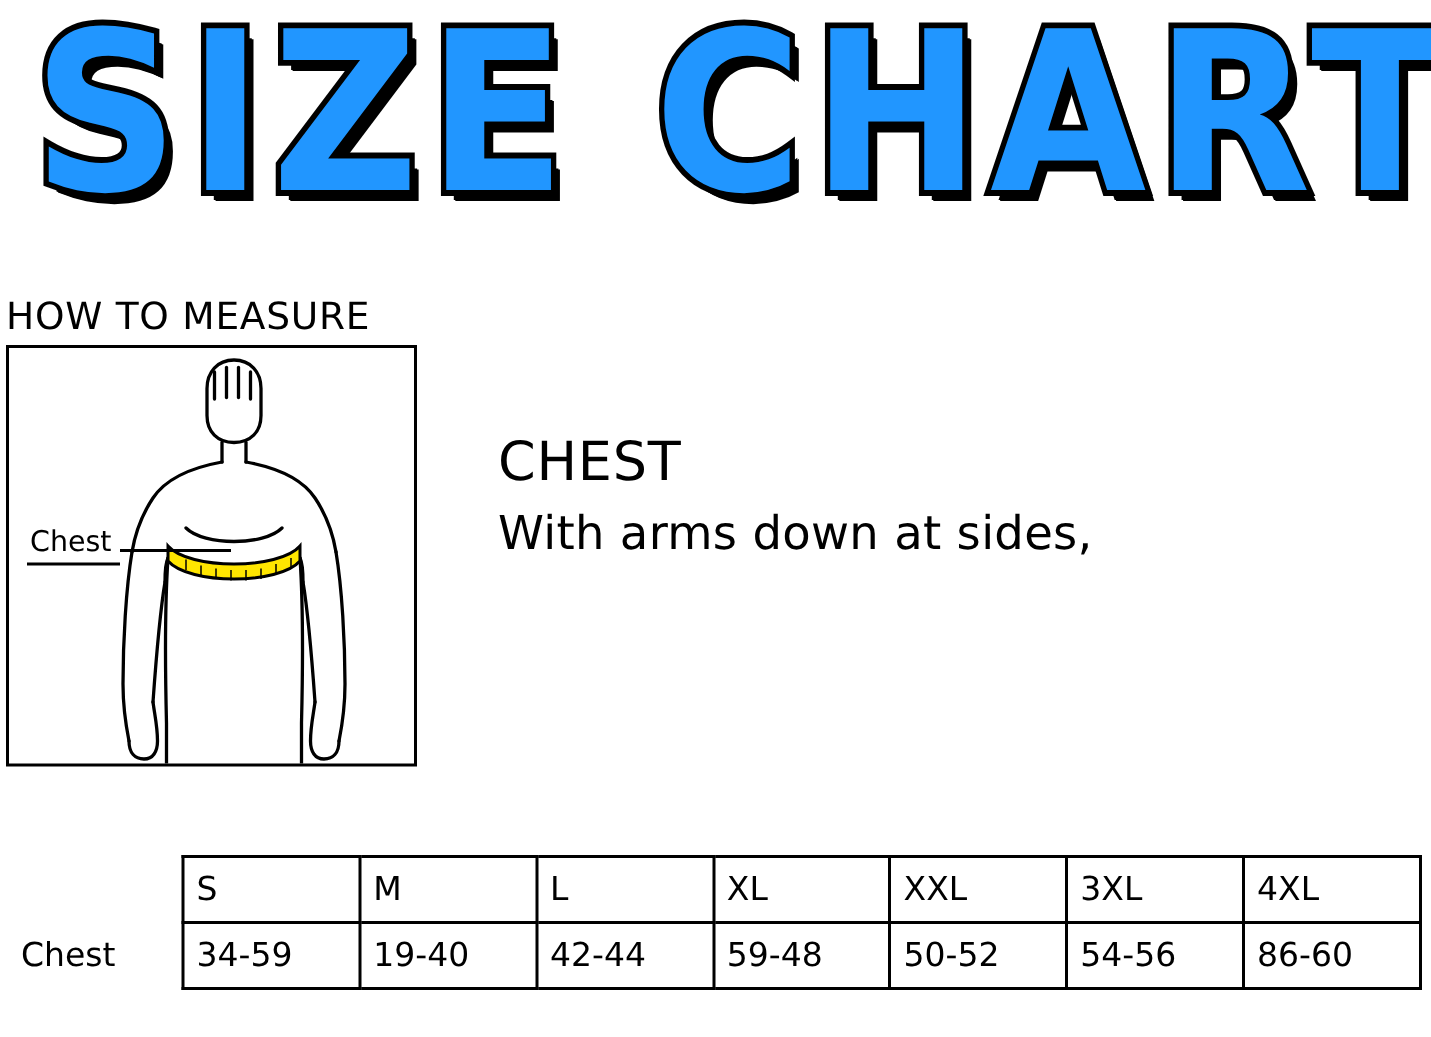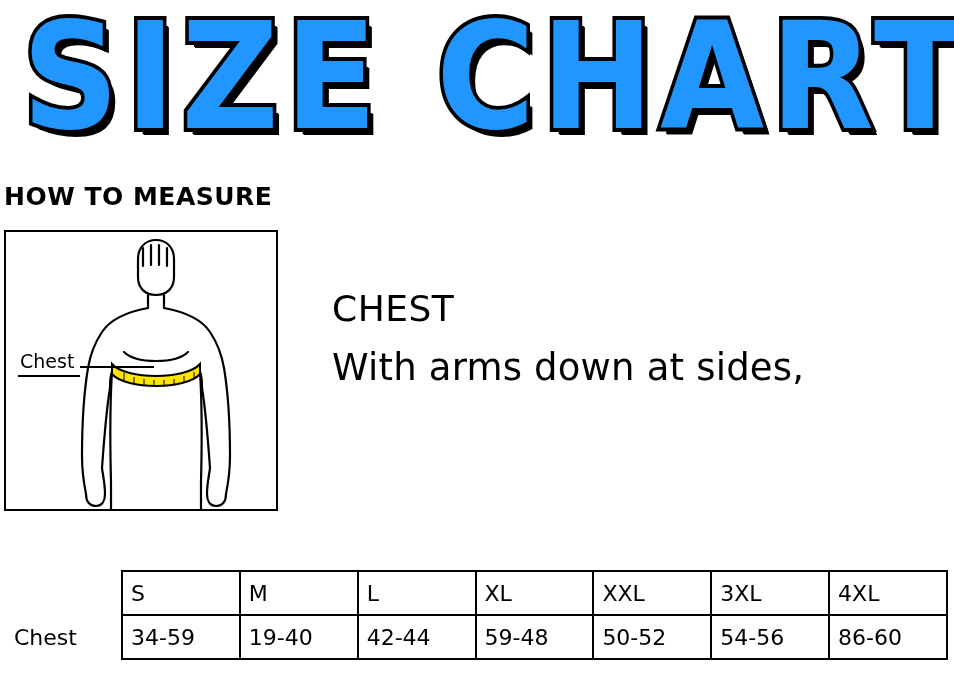--- a/index.html
+++ b/index.html
@@ -44,23 +44,23 @@
        6px 7px 0 #000000;
     white-space: nowrap;
     transform: scaleY(1.12) scaleX(1.02);
     transform-origin: center top;
   }
 
   
   .how-label {
     position: absolute;
     left: 4px;
-    top: 182px;
-    font-family: "DejaVu Sans", sans-serif;
-    font-weight: bold;
+    top: 196px;
+    font-family: "DejaVu Sans", sans-serif;
+    font-weight: normal;
     font-size: 25px;
     letter-spacing: 0.5px;
   }
 
   
   .figure-box {
     position: absolute;
     left: 4px;
     top: 230px;
     width: 274px;
@@ -108,24 +108,24 @@
     width: 614px;
   }
   .desc-title {
     font-family: "DejaVu Sans", sans-serif;
     font-size: 36px;
     line-height: 46px;
     letter-spacing: 0.5px;
   }
   .desc-body {
     font-family: "DejaVu Sans", sans-serif;
-    font-size: 37px;
+    font-size: 31px;
     line-height: 44px;
     letter-spacing: 0.2px;
-    margin-top: 14px;
+    margin-top: 2px;
   }
 
   
   .size-table {
     position: absolute;
     left: 4px;
     top: 570px;
     width: 944px;
     border-collapse: collapse;
     table-layout: fixed;

